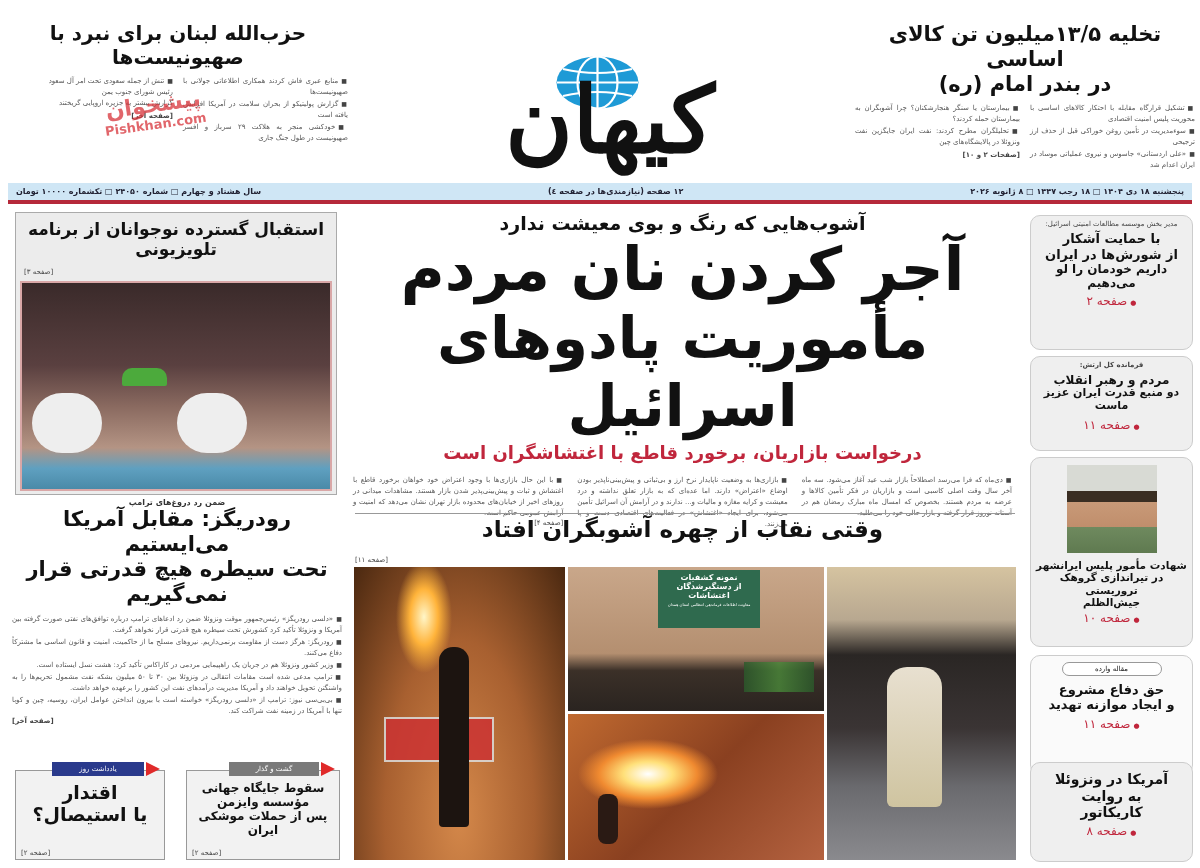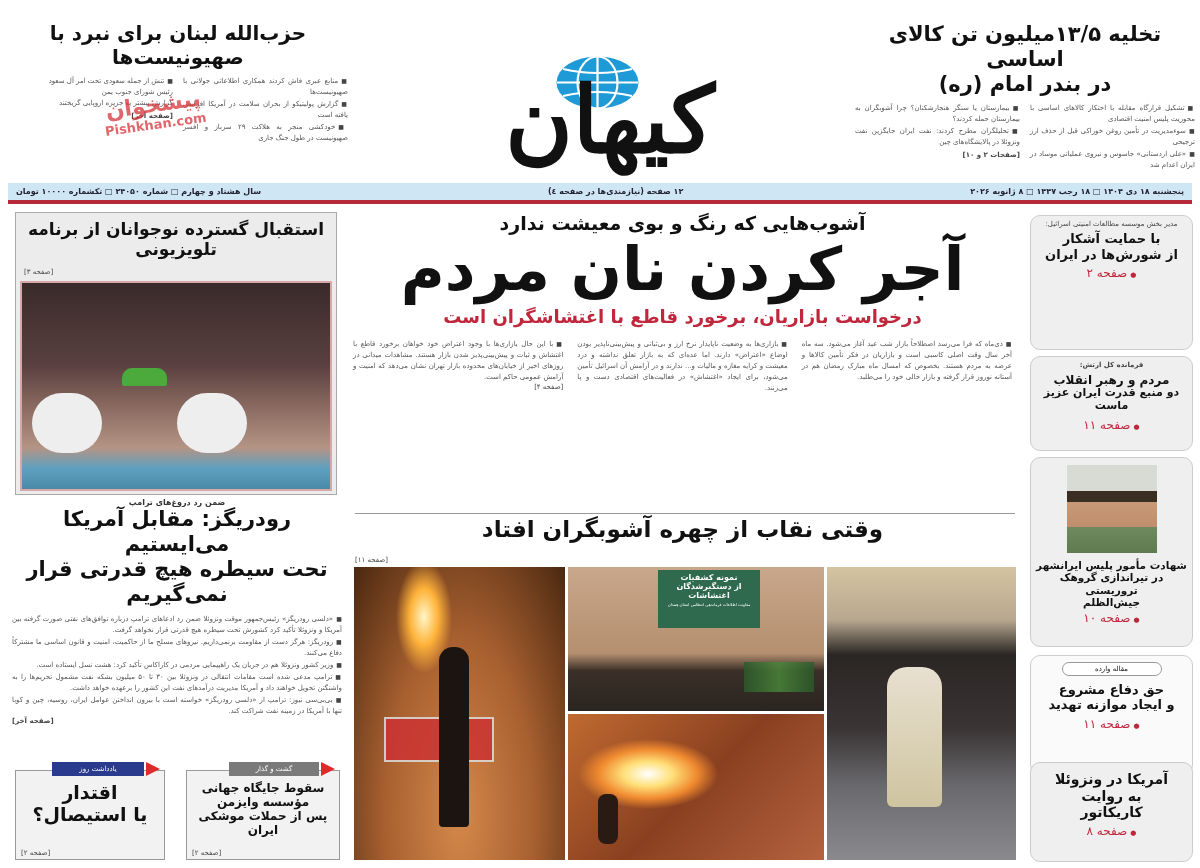--- a/index.html
+++ b/index.html
@@ -74,20 +74,21 @@
 <div class="abs" style="left:8px;top:183px;width:1184px;height:17px;background:#cfe6f5;display:flex;justify-content:space-between;align-items:center;padding:0 8px;font-size:8px;font-weight:bold;color:#223">
   <span>پنجشنبه ۱۸ دی ۱۴۰۴ □ ۱۸ رجب ۱۴۴۷ □ ۸ ژانویه ۲۰۲۶</span>
   <span>۱۲ صفحه (نیازمندی‌ها در صفحه ٤)</span>
   <span>سال هشتاد و چهارم □ شماره ۲۴۰۵۰ □ تکشماره ۱۰۰۰۰ تومان</span>
 </div>
 <div class="abs" style="left:8px;top:200px;width:1184px;height:4px;background:#b5293a"></div>
 
 <div class="abs" style="left:345px;top:208px;width:675px;">
   <div class="hl" style="font-size:19px;margin-top:4px">آشوب‌هایی که رنگ و بوی معیشت ندارد</div>
   <div class="hl" style="font-size:60px;line-height:70px;">آجر کردن نان مردم</div>
+  <div class="hl" style="font-size:58px;line-height:68px;">مأموریت پادوهای اسرائیل</div>
   <div class="hl" style="font-size:18px;color:#c0263c;margin-top:2px">درخواست بازاریان، برخورد قاطع با اغتشاشگران است</div>
   <div style="display:flex;gap:14px;margin-top:10px;padding:0 8px;">
     <div class="small bullet" style="flex:1">دی‌ماه که فرا می‌رسد اصطلاحاً بازار شب عید آغاز می‌شود. سه ماه آخر سال وقت اصلی کاسبی است و بازاریان در فکر تأمین کالاها و عرضه به مردم هستند. بخصوص که امسال ماه مبارک رمضان هم در آستانه نوروز قرار گرفته و بازار حالی خود را می‌طلبد.</div>
     <div class="small bullet" style="flex:1">بازاری‌ها به وضعیت ناپایدار نرخ ارز و بی‌ثباتی و پیش‌بینی‌ناپذیر بودن اوضاع «اعتراض» دارند. اما عده‌ای که به بازار تعلق نداشته و درد معیشت و کرایه مغازه و مالیات و... ندارند و در آرامش آن اسرائیل تأمین می‌شود، برای ایجاد «اغتشاش» در فعالیت‌های اقتصادی دست و پا می‌زنند.</div>
     <div style="flex:1">
       <div class="small bullet">با این حال بازاری‌ها با وجود اعتراض خود خواهان برخورد قاطع با اغتشاش و ثبات و پیش‌بینی‌پذیر شدن بازار هستند. مشاهدات میدانی در روزهای اخیر از خیابان‌های محدوده بازار تهران نشان می‌دهد که امنیت و آرامش عمومی حاکم است.</div>
       <div class="pg">[صفحه ۴]</div>
     </div>
   </div>
 </div>
@@ -159,20 +160,21 @@
   <div style="position:absolute;right:4px;top:-9px;width:0;height:0;border-top:7px solid transparent;border-bottom:7px solid transparent;border-left:14px solid #e02a2a;"></div>
   <div class="hl" style="font-size:19px;margin-top:10px">اقتدار</div>
   <div class="hl" style="font-size:19px;">یا استیصال؟</div>
   <div class="pg" style="position:absolute;left:5px;bottom:2px">[صفحه ۲]</div>
 </div>
 
 <div class="abs box" style="left:1030px;top:215px;width:163px;height:135px;padding:4px;">
   <div class="hl" style="font-size:7px;color:#444;font-weight:normal">مدیر بخش موسسه مطالعات امنیتی اسرائیل:</div>
   <div class="hl" style="font-size:13px;margin-top:3px">با حمایت آشکار</div>
   <div class="hl" style="font-size:13px;">از شورش‌ها در ایران</div>
+  <div class="hl" style="font-size:12px;">داریم خودمان را لو می‌دهیم</div>
   <div class="pgr" style="text-align:center;margin-top:4px">صفحه ۲</div>
 </div>
 
 <div class="abs box" style="left:1030px;top:356px;width:163px;height:95px;padding:4px;">
   <div class="hl" style="font-size:7px;color:#444;font-weight:bold">فرمانده کل ارتش:</div>
   <div class="hl" style="font-size:12px;margin-top:4px">مردم و رهبر انقلاب</div>
   <div class="hl" style="font-size:11px;">دو منبع قدرت ایران عزیز ماست</div>
   <div class="pgr" style="text-align:center;margin-top:5px">صفحه ۱۱</div>
 </div>
 

